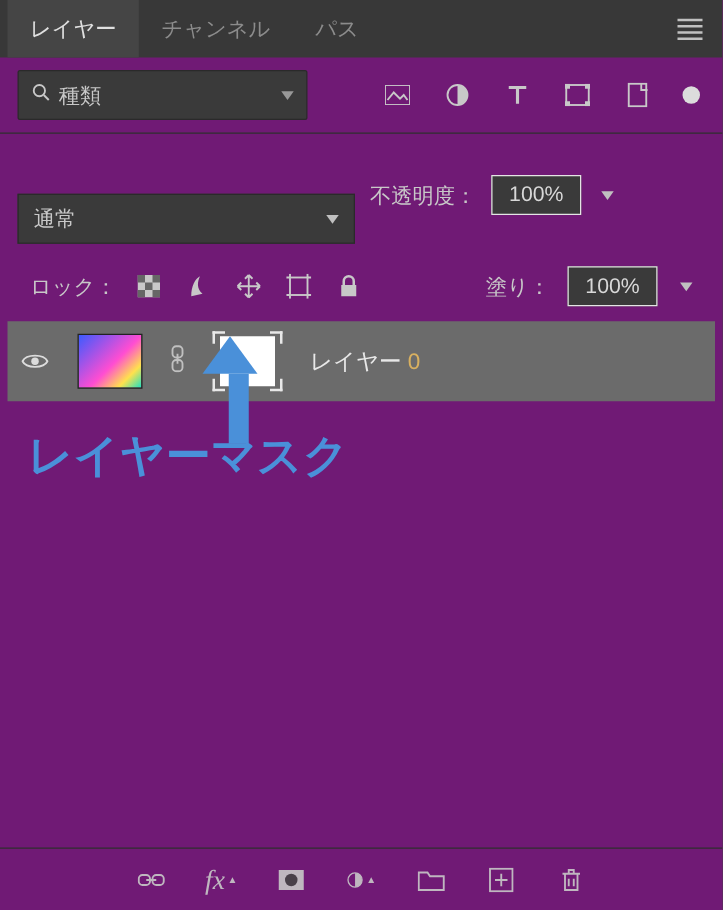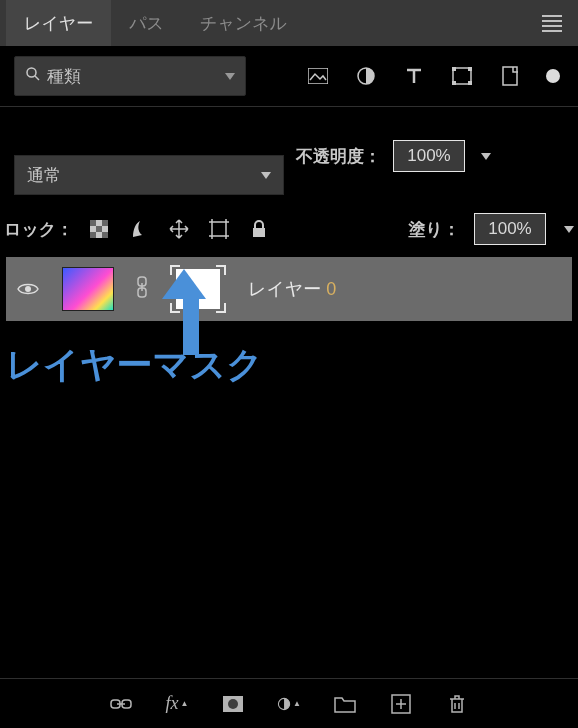--- a/index.html
+++ b/index.html
@@ -1,17 +1,17 @@
 <!DOCTYPE html>
 <html><head>
 <meta charset="utf-8">
 <style>
   * { margin:0; padding:0; box-sizing:border-box; font-family:"Hiragino Kaku Gothic Pro","Meiryo",sans-serif; }
   body { background:#454545; width:578px; height:728px; overflow:hidden; color:#c8c8c8; font-size:17px; }
-  .panel { background:#000000; width:100%; height:100%; display:flex; flex-direction:column;justify-content:center; }
+  .panel { background:#701a75; width:100%; height:100%; display:flex; flex-direction:column;justify-content:center; }
 
   
   .tabs { display:flex; align-items:center; background:#383838; height:46px; padding-left:6px; }
   .tab { padding:0 18px; height:46px; display:flex; align-items:center; color:#8c8c8c; cursor:pointer;}
   .tab.active { background:#454545; color:#e0e0e0; }
   .spacer{flex:1}
   .menu-icon{padding:0 16px;color:#c0c0c0;cursor:pointer}
   .menu-icon .bar{display:block;width:20px;height:2px;background:#c0c0c0;margin:3px 0;}
 
   
@@ -20,65 +20,65 @@
   .filter-box .chev{margin-left:auto;opacity:.7}
   .icons-row { display:flex; gap:24px; align-items:center; flex:1; justify-content:flex-end; padding-right:4px;}
   .tool-icn{width:24px;height:24px;display:flex;align-items:center;justify-content:center;color:#c8c8c8;}
   .dot{width:14px;height:14px;border-radius:50%;background:#dcdcdc;}
 
   
   .hr{height:1px;background:#2f2f2f;}
 
   
   .blend-dd{background:#3a3a3a;border:1px solid #2a2a2a;height:40px;width:270px;display:flex;align-items:center;padding:0 12px;margin-top:38px;}
-  .lbl{color:#c8c8c8;font-weight:bold;}
+  .lbl{color:#c8c8c8;}
   .val-box{background:#3a3a3a;border:1px solid #e5e5e5;height:32px;width:72px;display:flex;align-items:center;justify-content:center;color:#d8d8d8;}
   .tri{display:inline-block;width:0;height:0;border-left:5px solid transparent;border-right:5px solid transparent;border-top:7px solid #c0c0c0;}
-  .lock-row{display:flex;align-items:center;gap:14px;padding:8px 4px;}
+  .lock-row{display:flex;align-items:center;gap:14px;padding:8px 24px;}
   .lock-icons{display:flex;gap:16px;align-items:center;}
 
   
   .layers{flex:1;padding-top:4px;position:relative;}
   .layer-row{display:flex;align-items:center;background:#6b6b6b;height:64px;margin:0 6px;padding:0 10px;gap:22px;}
   .eye{width:24px;height:24px;display:flex;align-items:center;justify-content:center;}
   .thumb{width:52px;height:44px;background:linear-gradient(135deg,#3b5bff 0%,#ff4dd2 55%,#ffe14d 80%,#20e0c0 100%);border:1px solid #222;}
   .link{color:#c0c0c0;}
   .mask-wrap{width:56px;height:48px;display:flex;align-items:center;justify-content:center;position:relative;}
   .mask-thumb{width:44px;height:40px;background:#fff;}
   .corner{position:absolute;width:10px;height:10px;border:2px solid #e8e8e8;}
   .corner.tl{top:0;left:0;border-right:none;border-bottom:none;}
   .corner.tr{top:0;right:0;border-left:none;border-bottom:none;}
   .corner.bl{bottom:0;left:0;border-right:none;border-top:none;}
   .corner.br{bottom:0;right:0;border-left:none;border-top:none;}
   .layer-nm{color:#e8e8e8;font-size:18px;}
 
   
-  .annot{position:absolute;top:88px;left:6px;color:#4a90d9;font-size:36px;font-weight:600;pointer-events:none;}
+  .annot{position:absolute;top:88px;left:22px;color:#4a90d9;font-size:36px;font-weight:600;pointer-events:none;}
   .arrow{position:absolute;top:16px;left:176px;pointer-events:none;}
   .arrow-stem{width:16px;height:56px;background:#4a90d9;margin:0 auto;}
   .arrow-head{width:0;height:0;border-left:22px solid transparent;border-right:22px solid transparent;border-bottom:30px solid #4a90d9;margin-left:-14px;}
 
   
   .bottom{display:flex;justify-content:center;gap:32px;align-items:center;height:50px;border-top:1px solid #2f2f2f;}
   .bottom .tool-icn{opacity:.9}
   .disabled{opacity:.35}
 </style>
 </head>
 <body>
 <div class="panel">
 
   <div class="tabs">
     <div class="tab active">
         <span>レイヤー</span>
       </div>
     <div class="tab">
+        <span>チャンネル</span>
+      </div>
+    <div class="tab">
         <span>パス</span>
-      </div>
-    <div class="tab">
-        <span>チャンネル</span>
       </div>
     <div class="spacer"></div>
     <div class="menu-icon">
         <span class="bar"></span>
         <span class="bar"></span>
         <span class="bar"></span>
         <span class="bar"></span>
       </div>
   </div>
 
@@ -224,21 +224,21 @@
 
   <div class="bottom">
     <span class="tool-icn disabled">
         <svg width="22" height="12" viewBox="0 0 22 12">
           <rect x="1" y="2" width="9" height="8" rx="3" fill="none" stroke="#c8c8c8" stroke-width="1.5"></rect>
           <rect x="12" y="2" width="9" height="8" rx="3" fill="none" stroke="#c8c8c8" stroke-width="1.5"></rect>
           <line x1="7" y1="6" x2="15" y2="6" stroke="#c8c8c8" stroke-width="1.5"></line>
         </svg>
       </span>
     <span class="tool-icn">
-        <span style="font-style:italic;font-family:serif;font-size:18px">fx</span>
+        <span style="font-style:italic;font-family:serif;font-size:22px">fx</span>
         <span style="font-size:8px;margin-left:2px">▲</span>
       </span>
     <span class="tool-icn">
         <svg width="22" height="18" viewBox="0 0 22 18">
           <rect x="1" y="1" width="20" height="16" fill="#c8c8c8"></rect>
           <circle cx="11" cy="9" r="5" fill="#454545"></circle>
         </svg>
       </span>
     <span class="tool-icn">
         <svg width="20" height="20" viewBox="0 0 20 20">

